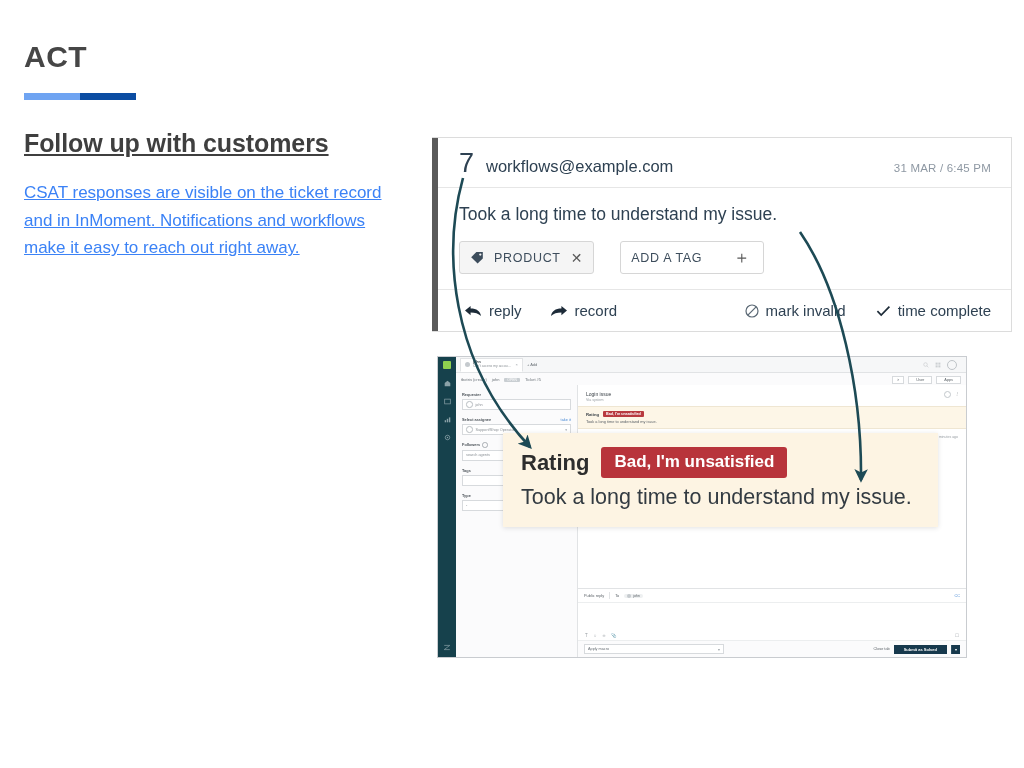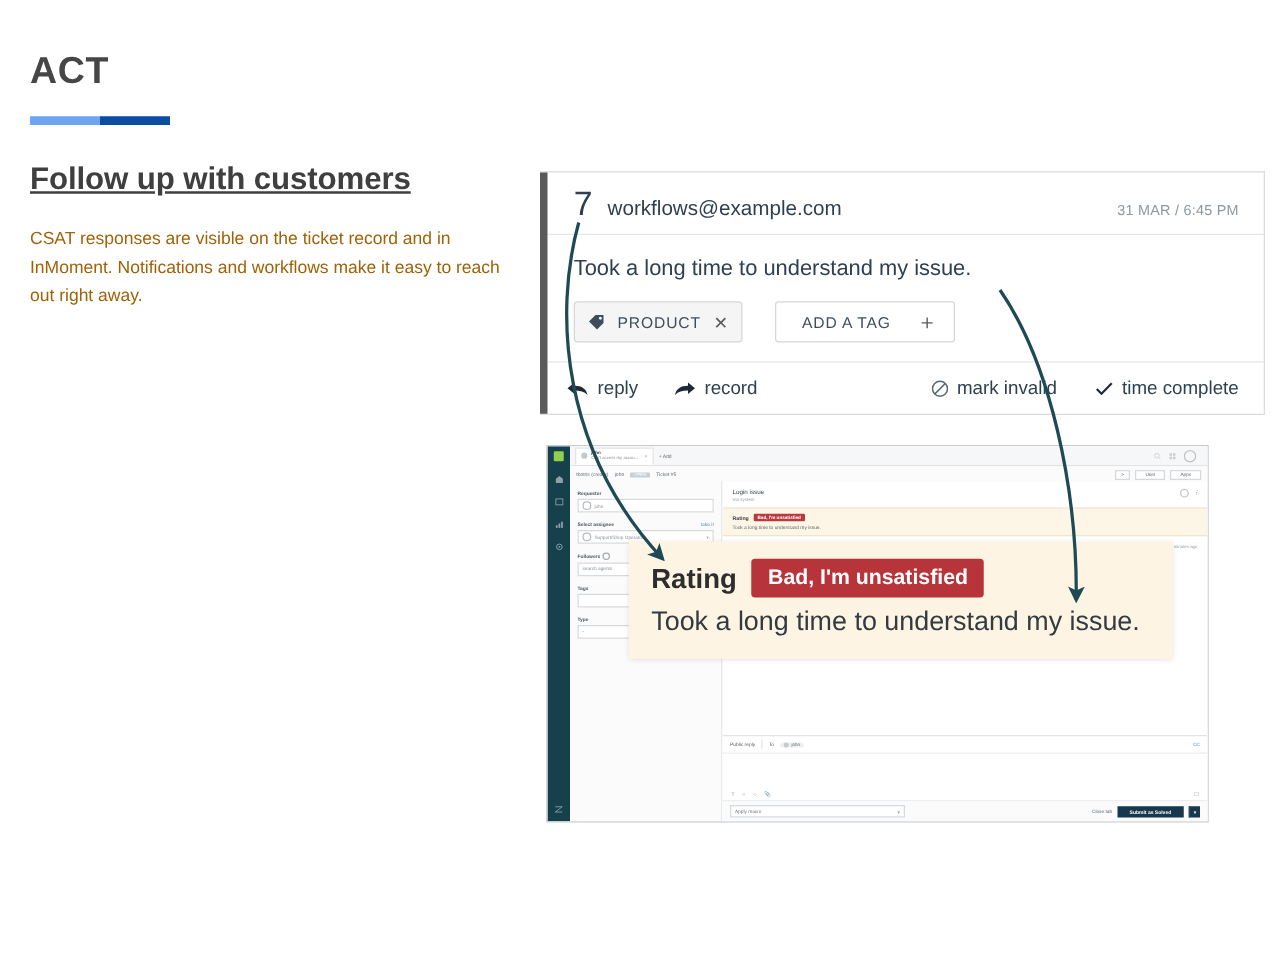--- a/index.html
+++ b/index.html
@@ -43,24 +43,25 @@
   .headline {
     margin: 29px 0 0 0;
     font-size: 25px;
     font-weight: bold;
     color: #3f3f3f;
     letter-spacing: -0.1px;
     text-decoration: underline;
   }
   .body-copy {
     margin: 21px 0 0 0;
-    font-size: 14px;
+    font-size: 17px;
     line-height: 1.63;
-    color: #a16207;
+    color: #3b82f6;
     width: 380px;
+    text-decoration: underline;
   }
 
   
   .ticket-card {
     position: absolute;
     left: 432px;
     top: 137px;
     width: 580px;
     background: #ffffff;
     border: 1px solid #dcdcdc;
@@ -125,33 +126,33 @@
     padding: 7px 10px;
     font-size: 12.5px;
     letter-spacing: 0.7px;
     color: #3d4d5c;
   }
   .tag-chip.add {
     background: #ffffff;
     padding-right: 12px;
   }
   .tag-chip .chip-label { flex: 1; }
-  .tag-chip.add .chip-label { min-width: 92px; text-align: center; }
+  .tag-chip.add .chip-label { min-width: 92px; }
   .chip-x, .chip-plus {
     font-size: 14px;
     color: #5a5a5a;
     line-height: 1;
   }
   .chip-plus { font-size: 17px; }
   .tag-icon { display: inline-block; width: 14px; height: 14px; }
 
   .tc-actions {
     display: flex;
     align-items: center;
-    padding: 12px 20px 12px 15px;
+    padding: 12px 20px 12px 26px;
     font-size: 15px;
     color: #2e4152;
   }
   .act {
     display: flex;
     align-items: center;
     gap: 7px;
     margin-right: 28px;
     white-space: nowrap;
   }

